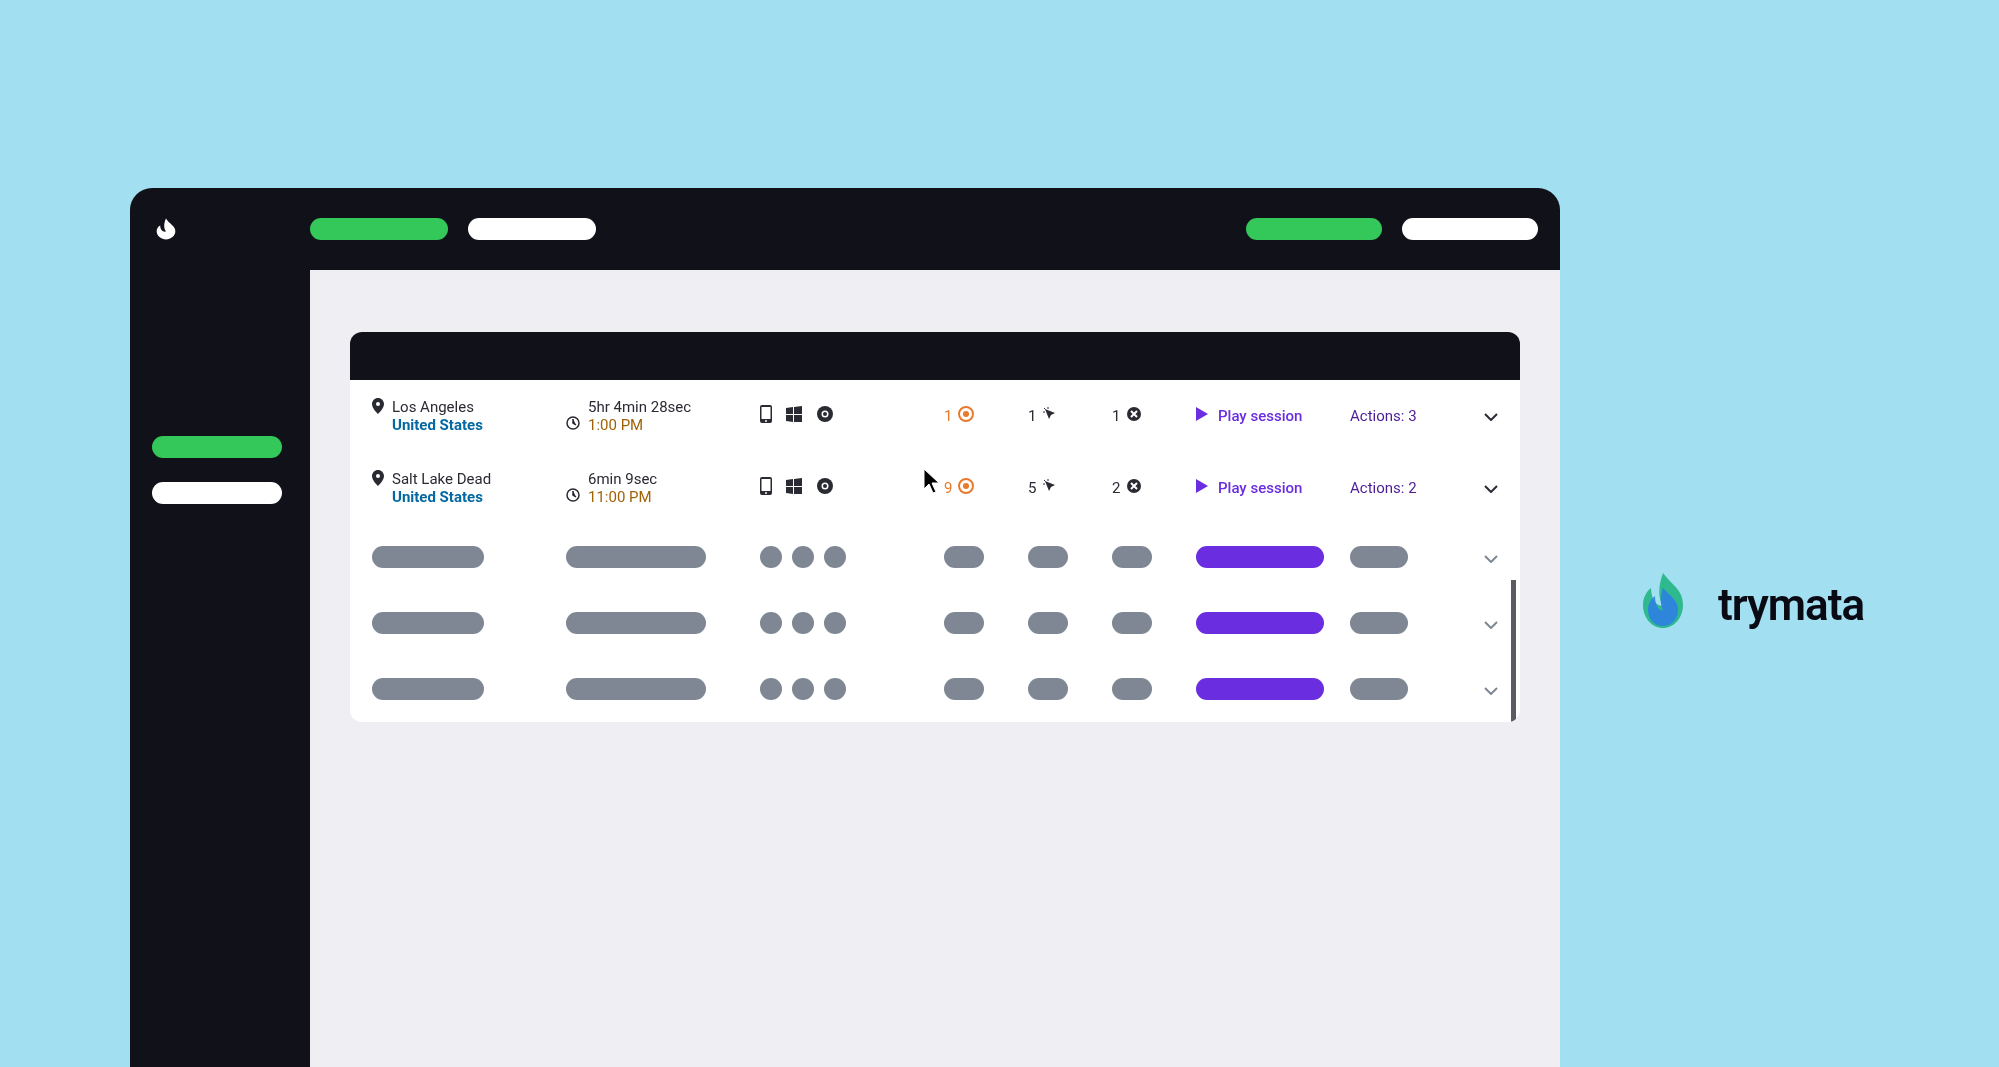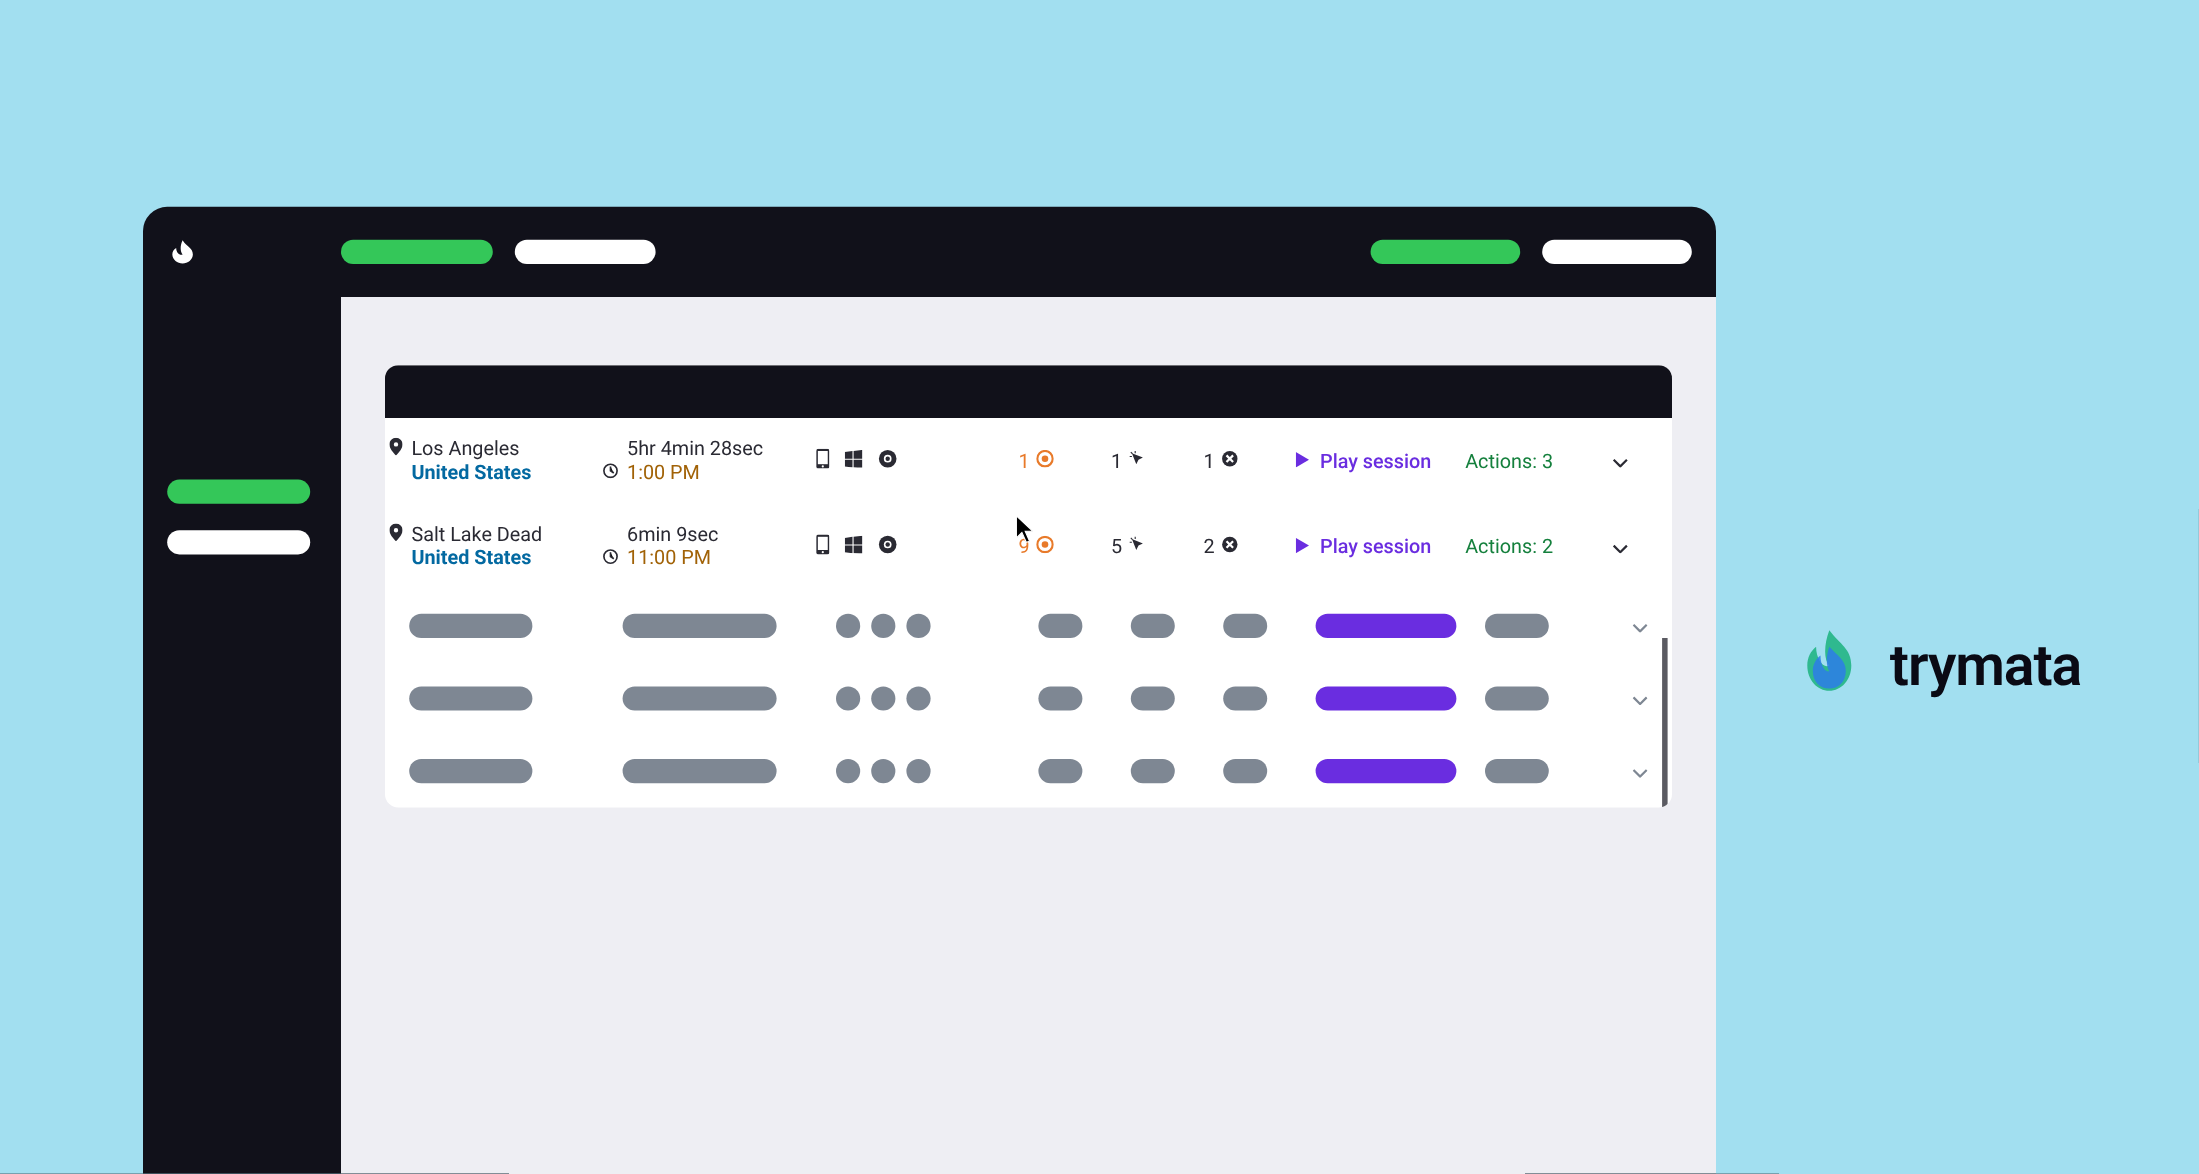--- a/index.html
+++ b/index.html
@@ -99,36 +99,36 @@
       background: #11111a;
       height: 48px;
     }
     .rows {
       position: relative;
     }
     .row {
       display: grid;
       grid-template-columns: 190px 190px 180px 80px 80px 80px 150px 130px 40px;
       align-items: center;
-      padding: 18px 4px;
-      font-size: 18px;
+      padding: 18px 22px;
+      font-size: 15px;
       color: #2a2a33;
       gap: 4px;
     }
     .row .loc { display: flex; gap: 8px; align-items: flex-start; }
     .loc-text { display: flex; flex-direction: column; }
     .loc-country { color: #0369a1; font-weight: bold; }
     .dur { display: flex; gap: 8px; align-items: flex-end; }
     .dur-text { display: flex; flex-direction: column; }
     .dur-time { color: #a16207; }
     .devices { display: flex; gap: 14px; align-items: center; }
     .metric { display: flex; align-items: center; gap: 6px; justify-content: flex-start; }
     .metric-rage { color: #e87a2a; }
     .play { display: flex; gap: 10px; color: #6a2de0; font-weight: 500; }
-    .actions { display: flex; align-items: center; gap: 6px; color: #15803d; text-align: right; }
+    .actions { display: flex; align-items: center; gap: 6px; color: #4c1d95; text-align: right; }
 
     
     .ph-row {
       display: grid;
       grid-template-columns: 190px 190px 180px 80px 80px 80px 150px 130px 40px;
       align-items: center;
       padding: 22px 22px;
       gap: 4px;
     }
     .ph { background: #7e8793; border-radius: 12px; height: 22px; }
@@ -160,21 +160,21 @@
     
     .brand {
       position: absolute;
       left: 1628px;
       top: 568px;
       display: flex;
       align-items: center;
       gap: 20px;
     }
     .brand-text {
-      font-size: 52px;
+      font-size: 44px;
       font-weight: 600;
       color: #0a0a14;
       letter-spacing: -1px;
     }
   </style>
 </head>
 <body>
 
 <div class="app-window">
 

